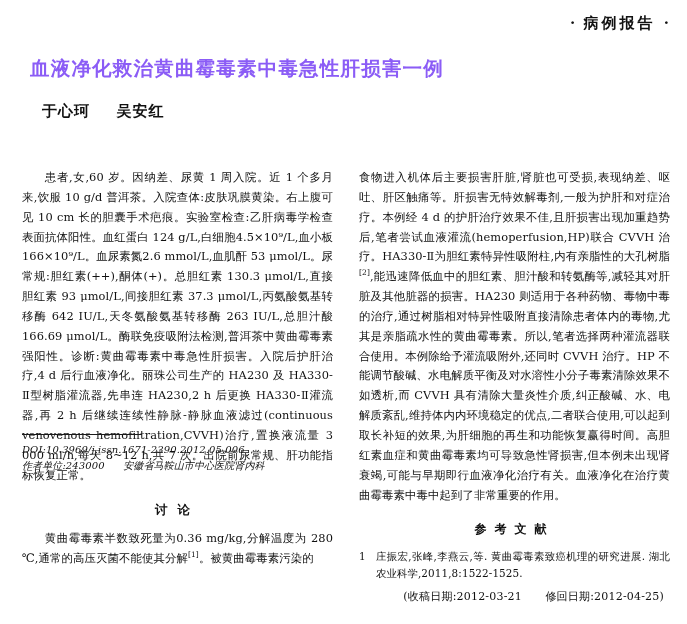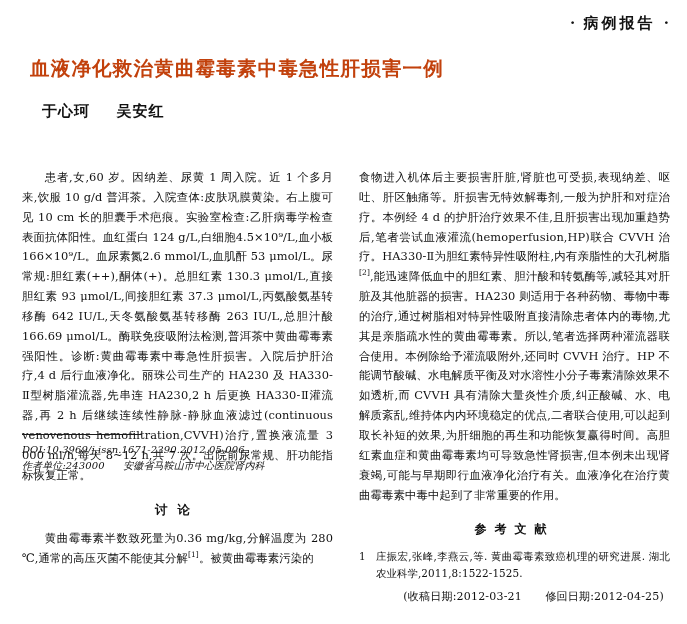--- a/index.html
+++ b/index.html
@@ -36,21 +36,21 @@
     font-weight: bold;
     letter-spacing: 0;
   }
 
   
   .title {
     margin: 22px 0 0 30px;
     font-size: 19.5px;
     font-weight: bold;
     letter-spacing: 1.2px;
-    color: #c2410c;
+    color: #8b5cf6;
     font-family: "DejaVu Serif", "Liberation Serif", serif;
   }
   .authors {
     margin: 20px 0 0 42px;
     font-size: 15px;
     font-weight: bold;
     letter-spacing: 1px;
   }
   .authors .gap { display: inline-block; width: 14px; }
 

